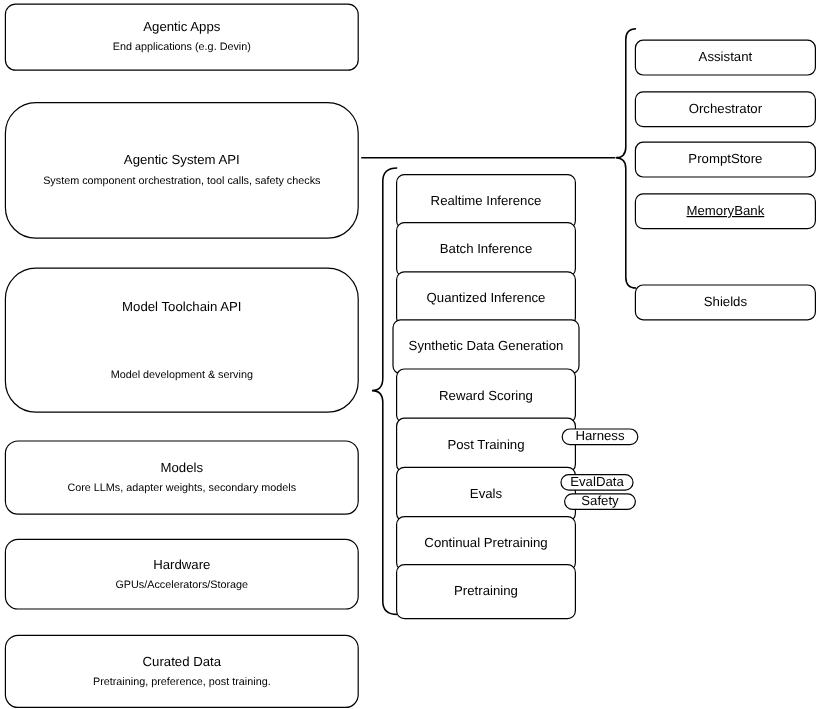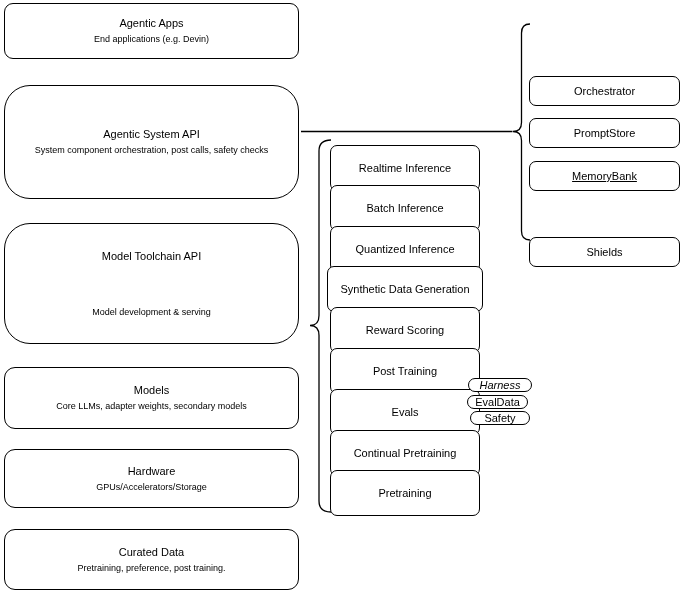--- a/index.html
+++ b/index.html
@@ -64,21 +64,21 @@
     <path d="M 331 140 Q 319 140 319 151 V 315.5 Q 319 325.5 310 325.5 Q 319 325.5 319 335.5 V 501 Q 319 512 331 512"></path>
   </svg>
 
   <div class="node stack-box" style="top:3px;height:56px;border-radius:9px;">
     <div class="title">Agentic Apps</div>
     <div class="subtitle">End applications (e.g. Devin)</div>
   </div>
 
   <div class="node stack-box" style="top:85px;height:114px;border-radius:26px;">
     <div class="title">Agentic System API</div>
-    <div class="subtitle">System component orchestration, post calls, safety checks</div>
+    <div class="subtitle">System component orchestration, tool calls, safety checks</div>
   </div>
 
   <div class="node stack-box" style="top:223px;height:121px;border-radius:26px;gap:40px;">
     <div class="title">Model Toolchain API</div>
     <div class="subtitle">Model development &amp; serving</div>
   </div>
 
   <div class="node stack-box" style="top:367px;height:62px;border-radius:11px;">
     <div class="title">Models</div>
     <div class="subtitle">Core LLMs, adapter weights, secondary models</div>
@@ -115,30 +115,33 @@
   <div class="node mid-box" style="top:389px;">
     <div class="label">Evals</div>
   </div>
   <div class="node mid-box" style="top:430px;">
     <div class="label">Continual Pretraining</div>
   </div>
   <div class="node mid-box" style="top:470px;">
     <div class="label">Pretraining</div>
   </div>
 
-  <div class="tag-oval" style="left:468px;top:378px;width:64px;height:14px;font-style:italic;">
+  <div class="tag-oval" style="left:468px;top:357px;width:64px;height:14px;">
     <span>Harness</span>
   </div>
   <div class="tag-oval" style="left:467px;top:395px;width:61px;height:14px;">
     <span>EvalData</span>
   </div>
   <div class="tag-oval" style="left:470px;top:411px;width:60px;height:14px;">
     <span>Safety</span>
   </div>
 
+  <div class="node right-box" style="top:33px;">
+    <div class="label">Assistant</div>
+  </div>
   <div class="node right-box" style="top:76px;">
     <div class="label">Orchestrator</div>
   </div>
   <div class="node right-box" style="top:118px;">
     <div class="label">PromptStore</div>
   </div>
   <div class="node right-box" style="top:161px;text-decoration:underline;">
     <div class="label">MemoryBank</div>
   </div>
   <div class="node right-box" style="top:205px;margin-top:32px;">

